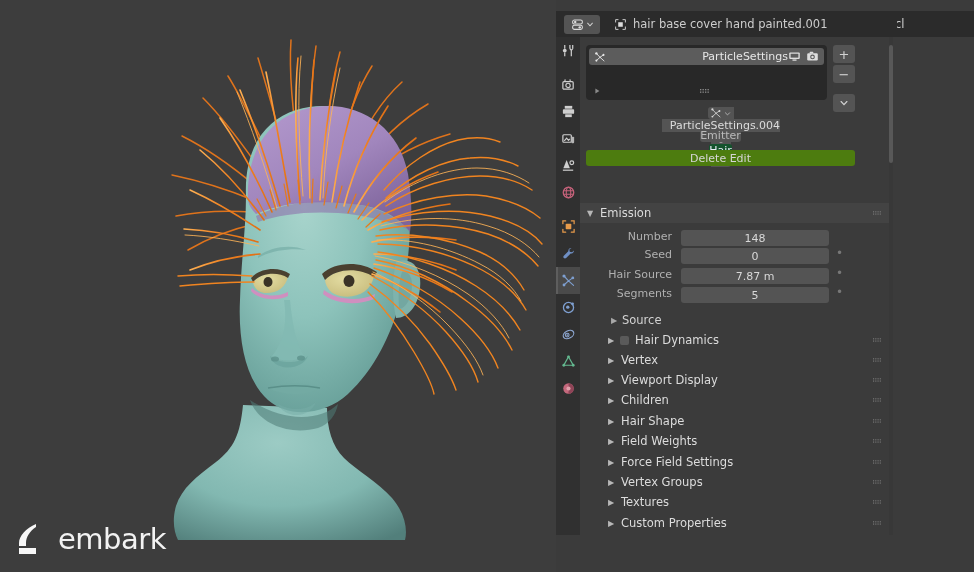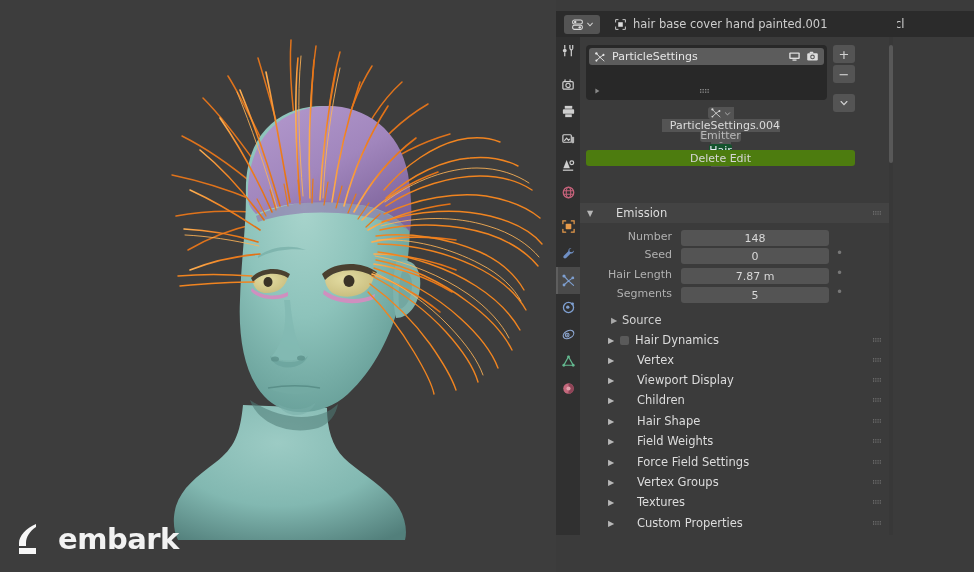--- a/index.html
+++ b/index.html
@@ -11,21 +11,21 @@
   
   #viewport{position:absolute;left:0;top:0;width:556px;height:572px;
             background:#3d3d3d;overflow:hidden;}
   #vp-topstrip{position:absolute;left:0;top:0;width:498px;height:4px;background:#434343;}
   #vp-scene{position:absolute;left:0;top:0;width:556px;height:572px;}
 
   
   #logo{position:absolute;left:14px;bottom:16px;display:flex;align-items:center;gap:10px;}
   #logo-mark{width:34px;height:34px;position:relative;}
   #logo-text{font-family:"DejaVu Sans","Liberation Sans",sans-serif;
-             font-size:29px;color:#f2f2f2;letter-spacing:-0.5px;font-weight:700;}
+             font-size:29px;color:#f2f2f2;letter-spacing:-0.5px;font-weight:400;}
 
   
   #props{position:absolute;left:556px;top:0;width:418px;height:572px;background:#3b3b3b;}
 
   
   #props-header{position:absolute;left:0;top:11px;width:418px;height:26px;
                 background:#2b2b2b;display:flex;align-items:center;}
   .editor-sel{margin-left:8px;width:36px;height:19px;background:#545454;border-radius:3px;
               display:flex;align-items:center;justify-content:center;gap:2px;}
   .breadcrumb{display:flex;align-items:center;height:26px;margin-left:14px;gap:5px;
@@ -51,21 +51,21 @@
   #scroll-track{position:absolute;left:333px;top:37px;width:4px;height:498px;background:#383838;}
   #scroll-thumb{position:absolute;left:333px;top:45px;width:4px;height:118px;
                 background:#585858;border-radius:2px;}
   #gutter{position:absolute;left:337px;top:0;width:81px;height:572px;background:#3b3b3b;}
 
   
   .uilist{position:absolute;left:6px;top:8px;width:241px;height:55px;background:#282828;
           border-radius:4px;overflow:hidden;}
   .uilist-row{position:absolute;left:3px;top:3px;width:235px;height:17px;background:#5c5c5c;
               border-radius:3px;display:flex;align-items:center;padding:0 5px;box-sizing:border-box;}
-  .uilist-name{font-size:11px;color:#e6e6e6;margin-left:6px;flex:1;}
+  .uilist-name{font-size:11px;color:#e6e6e6;margin-left:6px;flex:1;text-align:right;}
   .uilist-foot{position:absolute;left:0;bottom:3px;width:241px;height:12px;}
   .ul-play{position:absolute;left:7px;top:2px;}
   .ul-grip{position:absolute;left:114px;top:3px;}
 
   .side-btns{position:absolute;left:253px;top:8px;width:22px;}
   .sb{width:22px;height:18px;background:#545454;border-radius:3px;
       display:flex;align-items:center;justify-content:center;color:#d2d2d2;font-size:13px;
       margin-bottom:2px;}
   .sb.spaced{margin-top:11px;}
 
@@ -88,21 +88,21 @@
 
   .btn-row{position:absolute;left:6px;width:269px;display:flex;gap:2px;}
   .bigbtn{flex:1;height:16px;background:#4d7c0f;border-radius:3px;display:flex;
           align-items:center;justify-content:center;font-size:11px;color:#d6d6d6;}
 
   
   .panel-head{position:absolute;left:24px;width:311px;height:20px;display:flex;align-items:center;
               box-sizing:border-box;padding-left:7px;}
   .panel-head.open{background:#434343;}
   .ph-tri{width:11px;color:#b7b7b7;font-size:8px;}
-  .ph-title{font-size:11.5px;color:#dcdcdc;margin-left:18px;}
+  .ph-title{font-size:11.5px;color:#dcdcdc;margin-left:2px;}
   .ph-grip{position:absolute;right:9px;top:7px;}
   .ph-chk{width:9px;height:9px;background:#5a5a5a;border-radius:2px;margin-right:6px;
           margin-left:1px;}
 
   .prop{position:absolute;display:flex;align-items:flex-start;height:16px;}
   .prop-label{width:92px;text-align:right;font-size:11px;color:#b0b0b0;padding-right:9px;
               box-sizing:border-box;}
   .prop-field{width:148px;height:16px;background:#545454;border-radius:3px;display:flex;
               align-items:center;justify-content:center;font-size:11px;color:#d8d8d8;}
   .prop-dot{margin-left:6px;width:9px;height:9px;display:flex;align-items:center;
@@ -559,21 +559,21 @@
       <div class="prop-label">Number</div>
       <div class="prop-field">148</div>
       <div class="prop-dot"></div>
     </div>
     <div class="prop" style="left:33px;top:248px">
       <div class="prop-label">Seed</div>
       <div class="prop-field">0</div>
       <div class="prop-dot">•</div>
     </div>
     <div class="prop" style="left:33px;top:268px">
-      <div class="prop-label">Hair Length</div>
+      <div class="prop-label">Hair Source</div>
       <div class="prop-field">7.87 m</div>
       <div class="prop-dot">•</div>
     </div>
     <div class="prop" style="left:33px;top:287px">
       <div class="prop-label">Segments</div>
       <div class="prop-field">5</div>
       <div class="prop-dot">•</div>
     </div>
 
     <div class="sub-head" style="top:310px">

